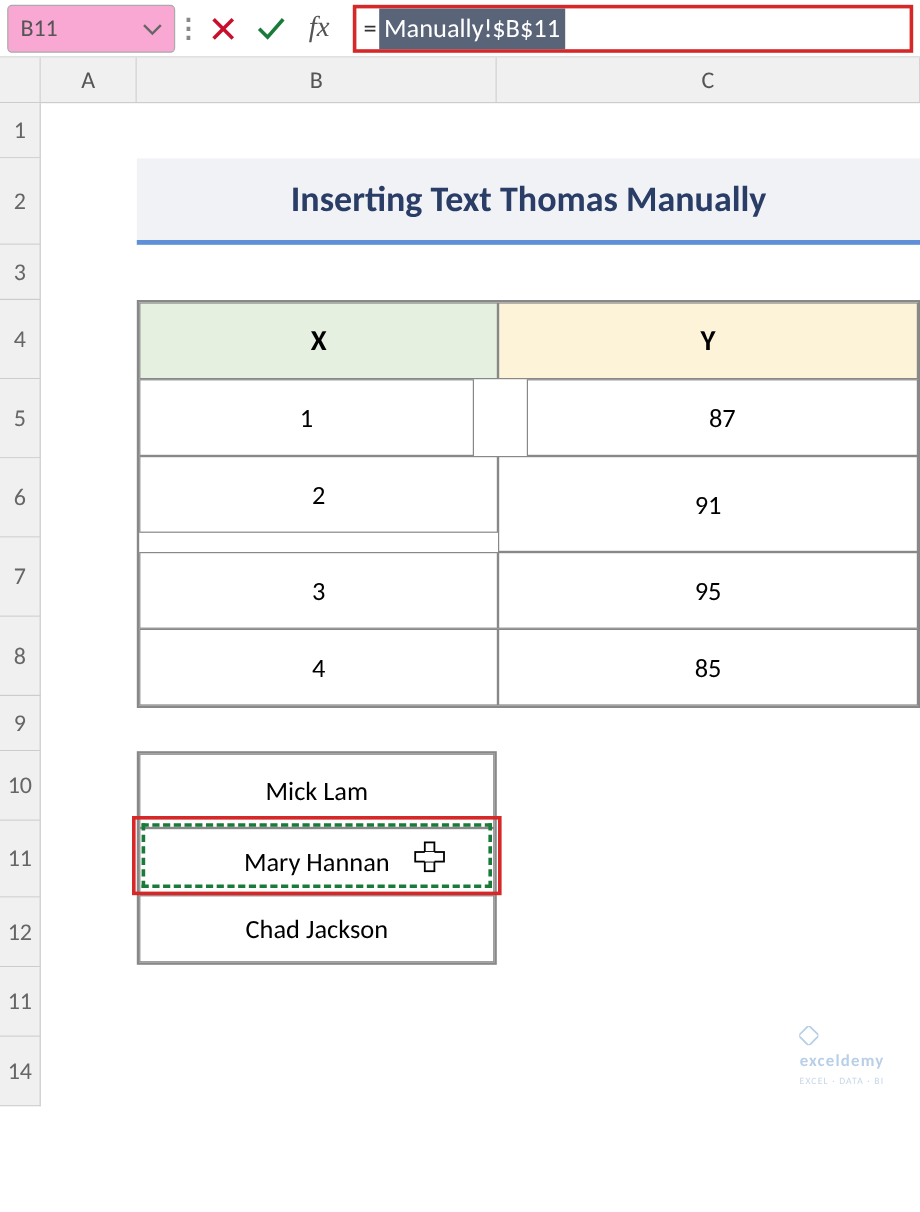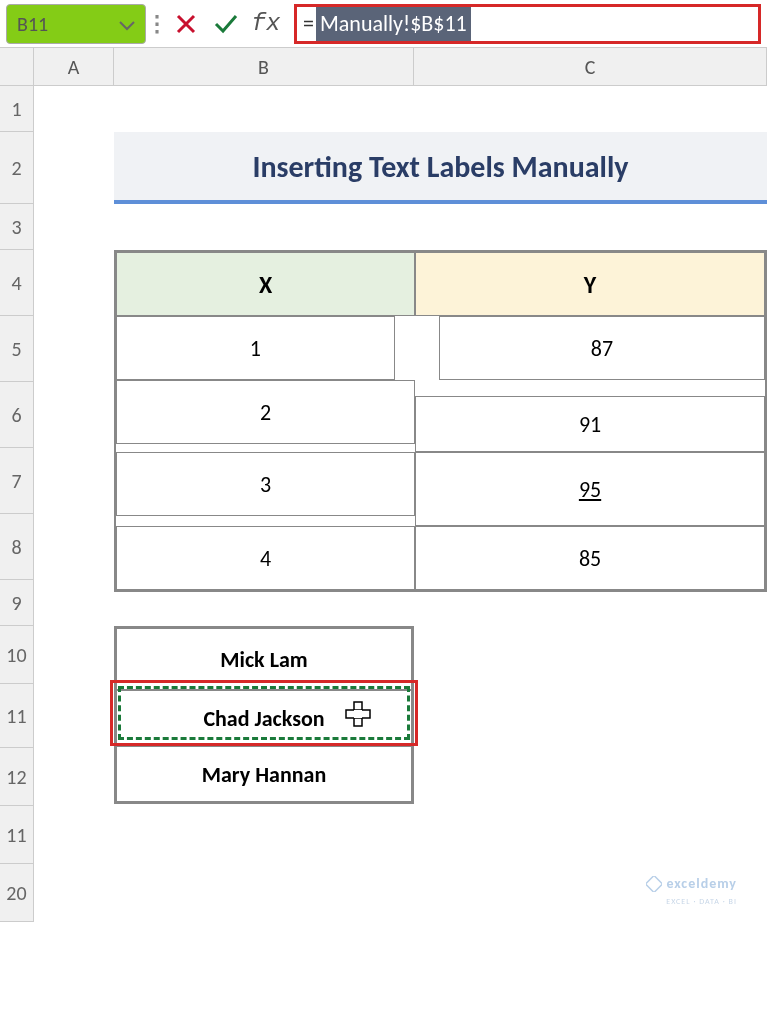--- a/index.html
+++ b/index.html
@@ -21,21 +21,21 @@
     .name-box {
       width: 140px;
       height: 40px;
       border: 1px solid #aaa;
       border-radius: 4px;
       display: flex;
       align-items: center;
       padding: 0 10px;
       font-size: 20px;
       color: #555;
-      background: #84cc16;
+      background: #f9a8d4;
     }
     .name-box-dd {
       margin-left: auto;
       color: #666;
     }
     .fb-divider {
       width: 20px;
       text-align: center;
       color: #888;
       font-size: 22px;
@@ -44,21 +44,21 @@
     .fb-btn {
       width: 40px;
       height: 40px;
       display: flex;
       align-items: center;
       justify-content: center;
       font-size: 24px;
     }
     .cancel-x { color: #c8102e; }
     .enter-check { color: #1a7a3a; }
-    .fx-label { font-style: italic; font-family: Liberation Mono, monospace; color: #555; }
+    .fx-label { font-style: italic; font-family: Liberation Serif, serif; color: #555; }
     .formula-input-wrap {
       flex: 1;
       height: 40px;
       border: 3px solid #d62828;
       display: flex;
       align-items: center;
       padding: 0 6px;
       margin-left: 8px;
       overflow: hidden;
     }
@@ -140,21 +140,20 @@
       align-items: center;
       justify-content: center;
     }
     .labels-cell {
       border: 1px solid #888;
       display: flex;
       align-items: center;
       justify-content: center;
       font-size: 22px;
       position: relative;
-      font-weight: bold;
     }
     .marching-ants {
       position: absolute;
       border: 3px dashed #1a7a3a;
       pointer-events: none;
       z-index: 5;
     }
     .selection-red {
       position: absolute;
       border: 3px solid #d62828;
@@ -168,22 +167,23 @@
     }
     .watermark {
       position: absolute;
       right: 30px;
       bottom: 30px;
       font-size: 14px;
       color: #b8cfe8;
       font-weight: bold;
       letter-spacing: 1px;
       display: flex;
-      align-items: flex-end;
+      align-items: flex-start;
       gap: 4px;
+      flex-direction: column;
     }
     .watermark-sub {
       position: absolute;
       right: 30px;
       bottom: 16px;
       font-size: 8px;
       color: #c8d7e8;
       letter-spacing: 1px;
     }
   </style>
@@ -234,54 +234,54 @@
     <div class="row-h" style="height:66px">4</div>
     <div class="row-h" style="height:66px">5</div>
     <div class="row-h" style="height:66px">6</div>
     <div class="row-h" style="height:66px">7</div>
     <div class="row-h" style="height:66px">8</div>
     <div class="row-h" style="height:46px">9</div>
     <div class="row-h" style="height:58px">10</div>
     <div class="row-h" style="height:64px">11</div>
     <div class="row-h" style="height:58px">12</div>
     <div class="row-h" style="height:58px">11</div>
-    <div class="row-h" style="height:58px">20</div>
+    <div class="row-h" style="height:58px">14</div>
   </div>
 
   <div class="cells">
 
-    <div class="title-cell" style="top:46px; height:72px;">Inserting Text Labels Manually</div>
+    <div class="title-cell" style="top:46px; height:72px;">Inserting Text Thomas Manually</div>
 
     <div class="data-table" style="left:80px; top:164px; width:653px;">
       <div class="data-row">
         <div class="data-cell hdr-x" style="width:300px; height:64px;">X</div>
         <div class="data-cell hdr-y" style="width:351px; height:64px;">Y</div>
       </div>
       <div class="data-row">
         <div class="data-cell" style="width:300px; height:64px;">1</div>
         <div class="data-cell" style="width:351px; height:64px;margin-left:44px;">87</div>
       </div>
       <div class="data-row">
         <div class="data-cell" style="width:300px; height:64px;">2</div>
-        <div class="data-cell" style="width:351px; height:56px;margin-top:16px;">91</div>
+        <div class="data-cell" style="width:351px; height:80px;">91</div>
       </div>
       <div class="data-row">
         <div class="data-cell" style="width:300px; height:64px;">3</div>
-        <div class="data-cell" style="width:351px; height:74px;text-decoration:underline;">95</div>
+        <div class="data-cell" style="width:351px; height:64px;">95</div>
       </div>
       <div class="data-row">
         <div class="data-cell" style="width:300px; height:64px;">4</div>
         <div class="data-cell" style="width:351px; height:64px;">85</div>
       </div>
     </div>
 
     <div class="labels-table" style="left:80px; top:540px; width:300px;">
       <div class="labels-cell" style="height:62px;">Mick Lam</div>
+      <div class="labels-cell" style="height:56px;">Mary Hannan</div>
       <div class="labels-cell" style="height:56px;">Chad Jackson</div>
-      <div class="labels-cell" style="height:56px;">Mary Hannan</div>
     </div>
 
     <div class="selection-red" style="left:76px; top:594px; width:308px; height:66px;"></div>
 
     <div class="marching-ants" style="left:84px; top:600px; width:292px; height:54px;"></div>
 
     <div class="cursor-plus" style="left:310px; top:614px;">
       <svg width="28" height="28" viewBox="0 0 28 28">
         <rect x="10" y="2" width="8" height="24" fill="#fff" stroke="#000" stroke-width="1.5"></rect>
         <rect x="2" y="10" width="24" height="8" fill="#fff" stroke="#000" stroke-width="1.5"></rect>

